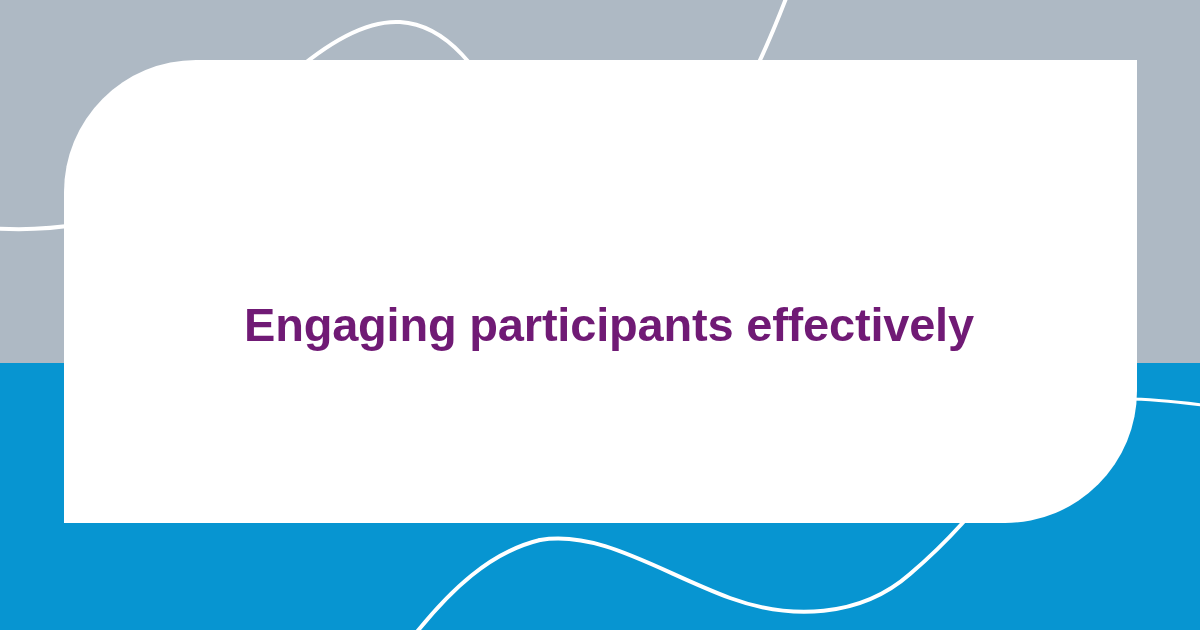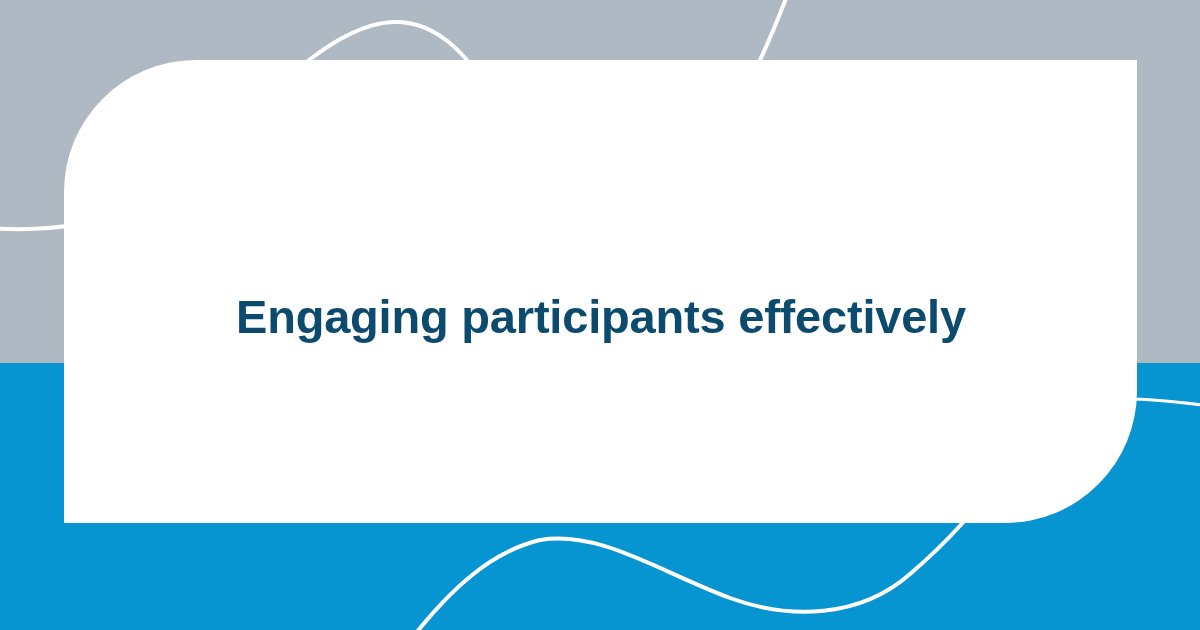--- a/index.html
+++ b/index.html
@@ -60,27 +60,27 @@
   .squiggles path {
     fill: none;
     stroke: #ffffff;
     stroke-linecap: round;
   }
   
   .title {
     position: absolute;
     left: 236px;
     top: 293px;
-    margin: 0;
+    margin: 8px;
     font-family: "Liberation Sans", sans-serif;
     font-size: 47px;
     font-weight: bold;
     line-height: 1.0;
     letter-spacing: -0.2px;
-    color: #0c4a6e;
+    color: #701a75;
     white-space: nowrap;
   }
 </style>
 </head>
 <body>
 
 <div class="canvas">
 
   <div class="band-top"></div>
   <div class="band-bottom"></div>

